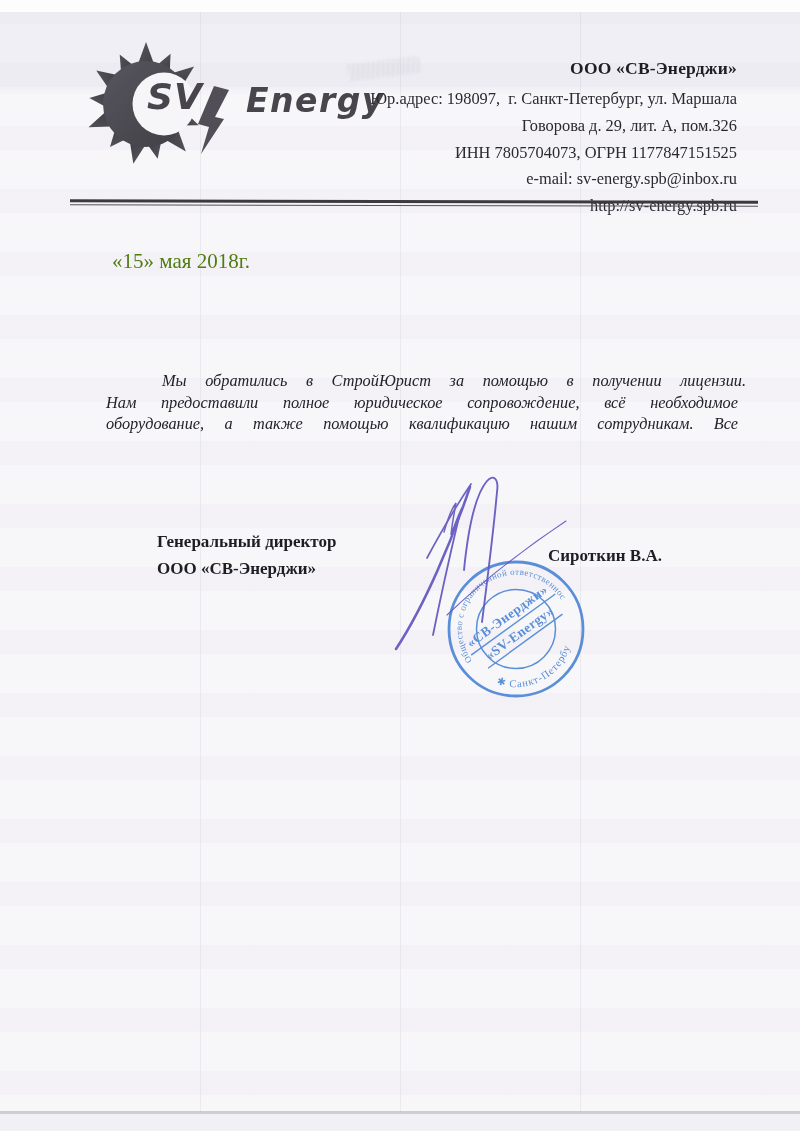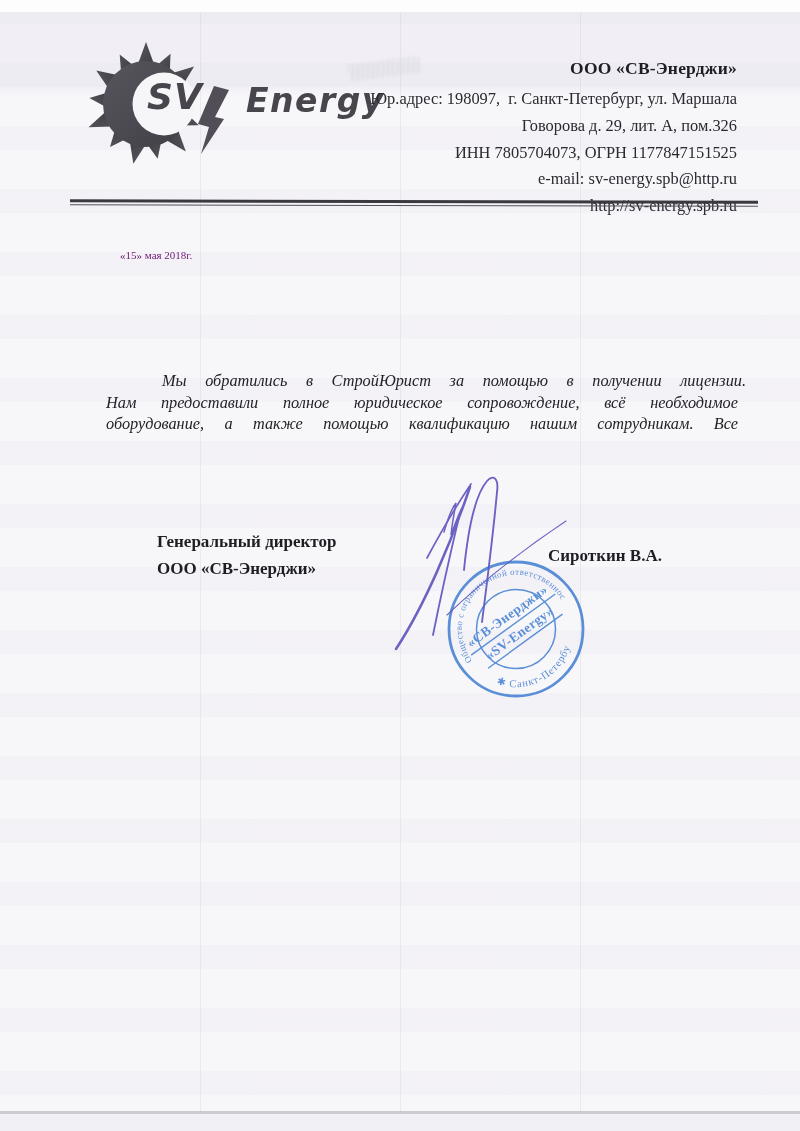--- a/index.html
+++ b/index.html
@@ -41,21 +41,21 @@
   
   .company-header { position:absolute; top:58px; right:63px; text-align:right; }
   .company-name { font-size:17.5px; font-weight:bold; color:#1d1d23; margin-bottom:7px; letter-spacing:0.2px; }
   .hdr-line { font-size:16.4px; line-height:26.8px; color:#2a2a30; white-space:pre;text-align:right; }
 
   
   .divider { position:absolute; left:70px; top:200px; width:688px; transform:rotate(0.12deg); }
   .divider .thick { height:3.4px; background:#3c3a41; }
   .divider .thin  { height:1.4px; background:#55535a; margin-top:1.7px; }
 
-  .date-line { position:absolute; left:120px; top:249px; font-size:11px; color:#701a75; }
+  .date-line { position:absolute; left:112px; top:249px; font-size:21px; color:#4d7c0f; }
 
   
   .testimonial { position:absolute; left:98px; top:371px; width:640px; font-style:italic;
                  font-size:16.3px; color:#222228; }
   .body-line { text-align:justify; text-align-last:justify; height:21.5px; white-space:normal;margin-left:8px; }
   .body-line.indent { padding-left:56px; width:584px; }
 
   
   .sig-title { position:absolute; left:157px; top:529px; font-weight:bold; font-size:17px;
                line-height:26.5px; color:#1d1d23; }
@@ -109,21 +109,21 @@
     </svg>
     <div class="logo-sv">SV</div>
     <div class="logo-energy">Energy</div>
   </div>
 
   <div class="company-header">
     <div class="company-name">ООО «СВ-Энерджи»</div>
     <div class="hdr-line">Юр.адрес: 198097,  г. Санкт-Петербург, ул. Маршала</div>
     <div class="hdr-line">Говорова д. 29, лит. А, пом.326</div>
     <div class="hdr-line">ИНН 7805704073, ОГРН 1177847151525</div>
-    <div class="hdr-line">e-mail: sv-energy.spb@http.ru</div>
+    <div class="hdr-line">e-mail: sv-energy.spb@inbox.ru</div>
     <div class="hdr-line">http://sv-energy.spb.ru</div>
   </div>
 
   <div class="divider">
     <div class="thick"></div>
     <div class="thin"></div>
   </div>
 
   <div class="date-line">«15» мая 2018г.</div>
 

